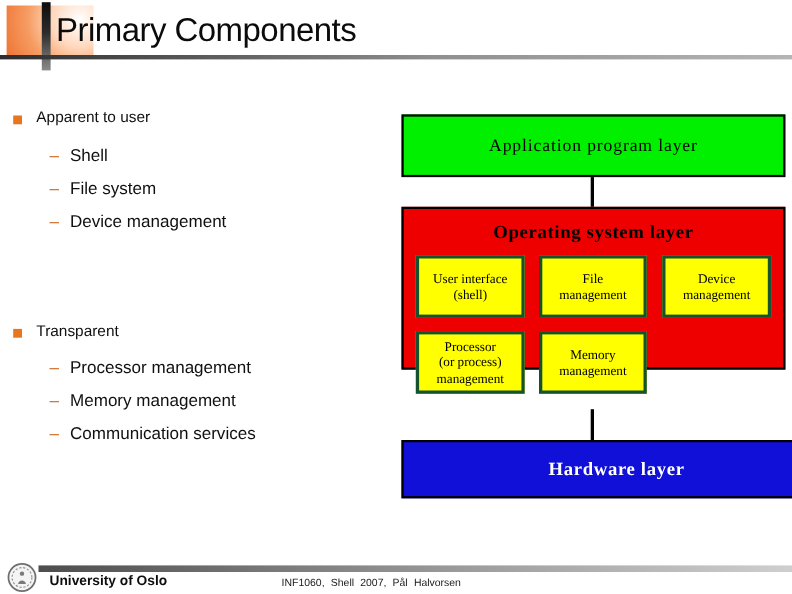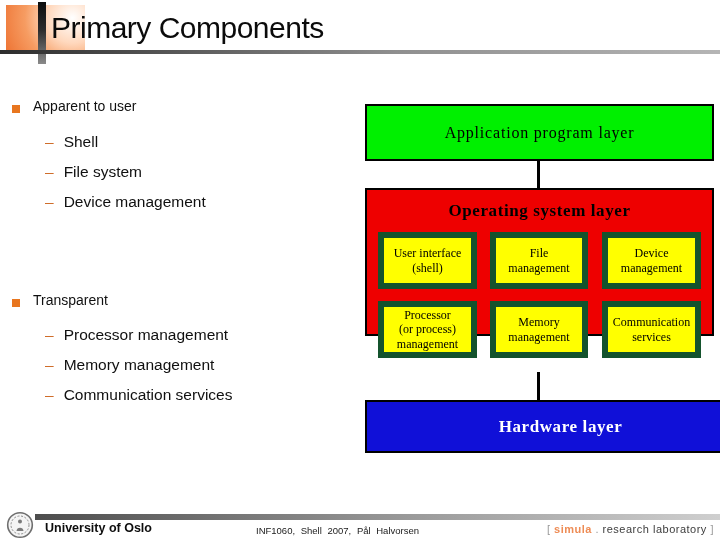--- a/index.html
+++ b/index.html
@@ -41,21 +41,21 @@
   
   .dbox {
     position:absolute; box-sizing:border-box; border:2px solid #000;
     display:flex; align-items:center; justify-content:center; text-align:center;
     font-family:"Liberation Serif", serif; color:#000;
   }
   .app-layer  { left:365px; top:104px; width:349px; height:57px; background:#00f000; font-size:16px; letter-spacing:0.8px; }
   .os-layer   { left:365px; top:188px; width:349px; height:148px; background:#ee0000; display:block; }
   .os-title   { margin-top:11px; text-align:center; font-weight:bold; font-size:17px; letter-spacing:0.6px; }
   .os-box {
-    position:absolute; box-sizing:border-box; border:6px solid #14532d; background:#ffff00;
+    position:absolute; box-sizing:border-box; border:3px solid #14532d; background:#ffff00;
     display:flex; align-items:center; justify-content:center; text-align:center;
     font-family:"Liberation Serif", serif; font-size:12px; line-height:1.18;
     white-space:pre-line; color:#000;
   }
   .os-box.r1 { top:42px; height:57px; }
   .os-box.r2 { top:111px; height:57px; }
   .os-box.c1 { left:11px;  width:99px; }
   .os-box.c2 { left:123px; width:98px; }
   .os-box.c3 { left:235px; width:99px; }
   .hw-layer { left:365px; top:400px; width:391px; height:53px; background:#1010d8; color:#fff; font-weight:bold; font-size:17px; letter-spacing:0.6px; }
@@ -128,37 +128,28 @@
 (shell)</div>
     <div class="os-box r1 c2">File
 management</div>
     <div class="os-box r1 c3">Device
 management</div>
     <div class="os-box r2 c1">Processor
 (or process)
 management</div>
     <div class="os-box r2 c2">Memory
 management</div>
-    <div class="os-box r2 c3">Communication
-services</div>
   </div>
 
   <div class="connector conn-2"></div>
   <div class="dbox hw-layer">Hardware layer</div>
 
   <div class="footer-bar"></div>
   <svg class="uio-seal" viewBox="0 0 28 28">
     <circle cx="14" cy="14" r="12.3" fill="#f4f4f4" stroke="#6f6f6f" stroke-width="1.6"></circle>
     <circle cx="14" cy="14" r="9" fill="none" stroke="#8d8d8d" stroke-width="1" stroke-dasharray="2 1.6"></circle>
     <circle cx="14" cy="10.5" r="2" fill="#7a7a7a"></circle>
     <path d="M10.5 20 C10.5 15.5 17.5 15.5 17.5 20 Z" fill="#7a7a7a"></path>
   </svg>
   <div class="uio-name">University of Oslo</div>
   <div class="course-info">INF1060, Shell 2007, Pål Halvorsen</div>
-  <div class="simula">
-    <span class="s-bracket">[</span>
-    <span class="s-name">simula</span>
-    <span class="s-dot">.</span>
-    <span class="s-rest">research laboratory</span>
-    <span class="s-bracket">]</span>
-  </div>
 
 </div>
 
 </body></html>

